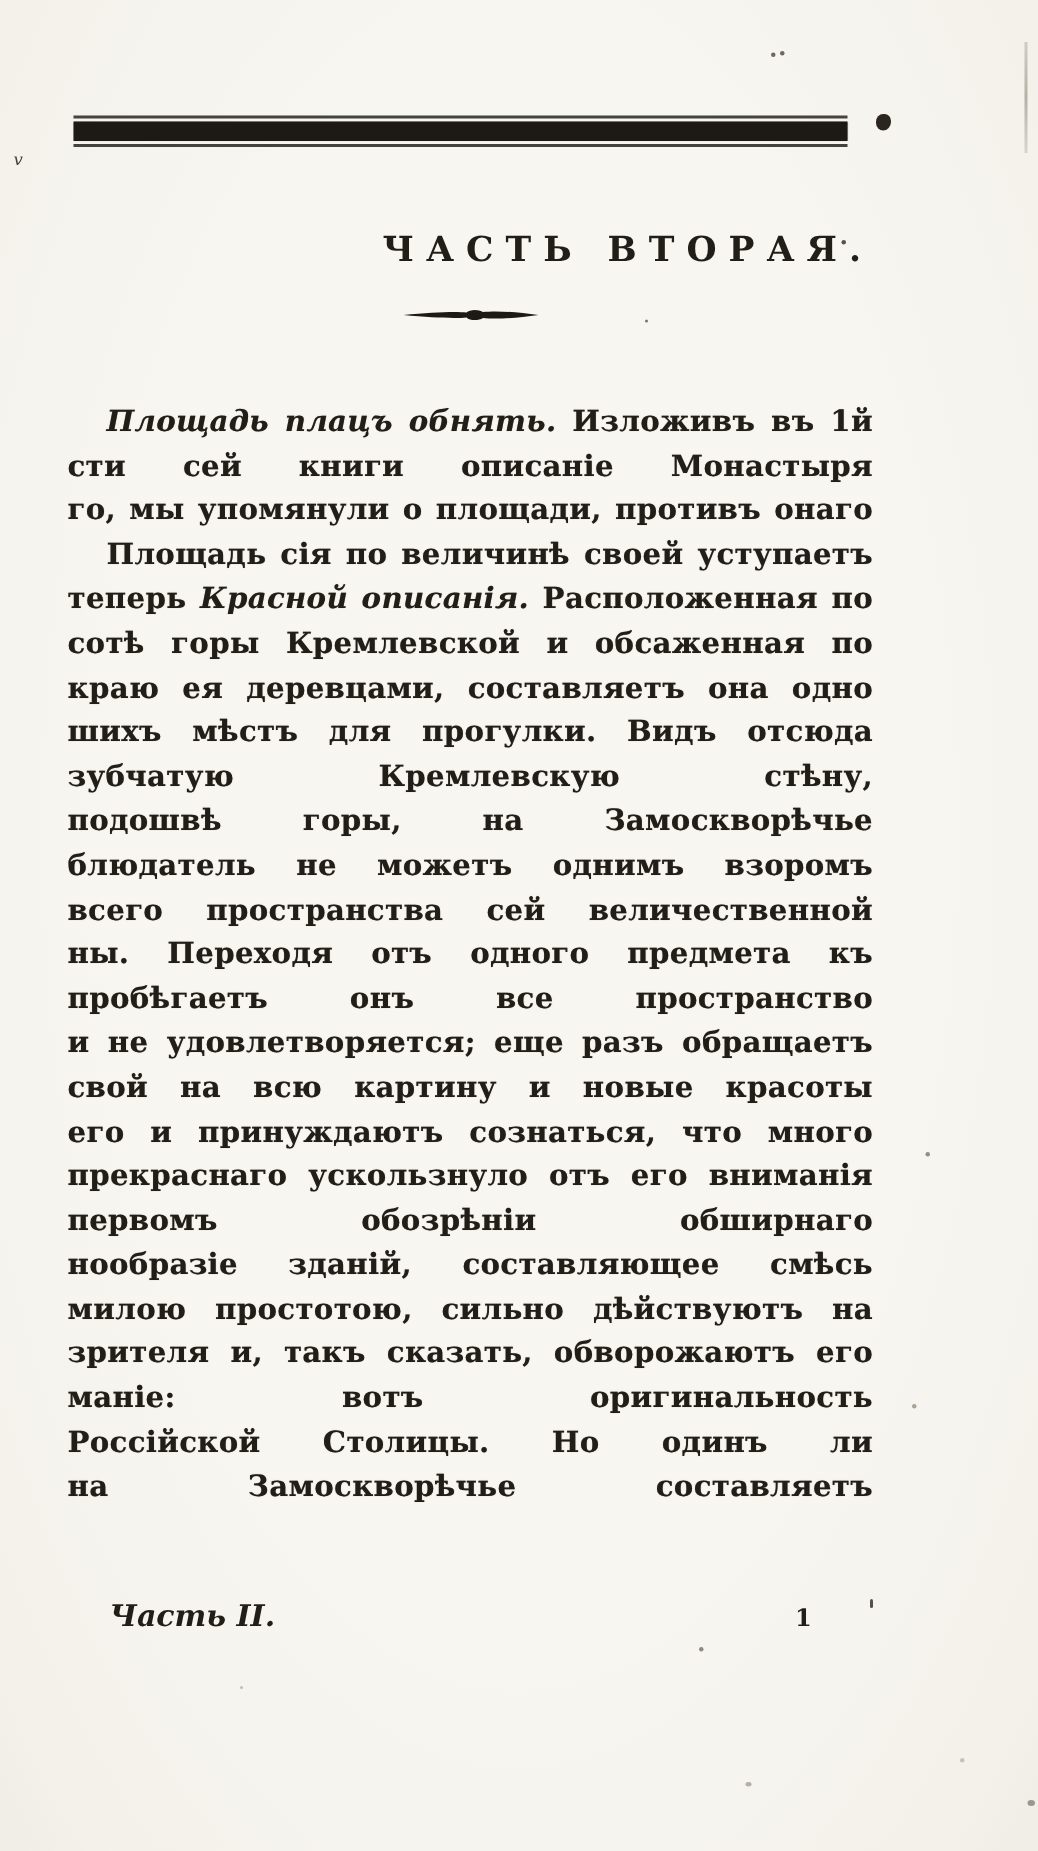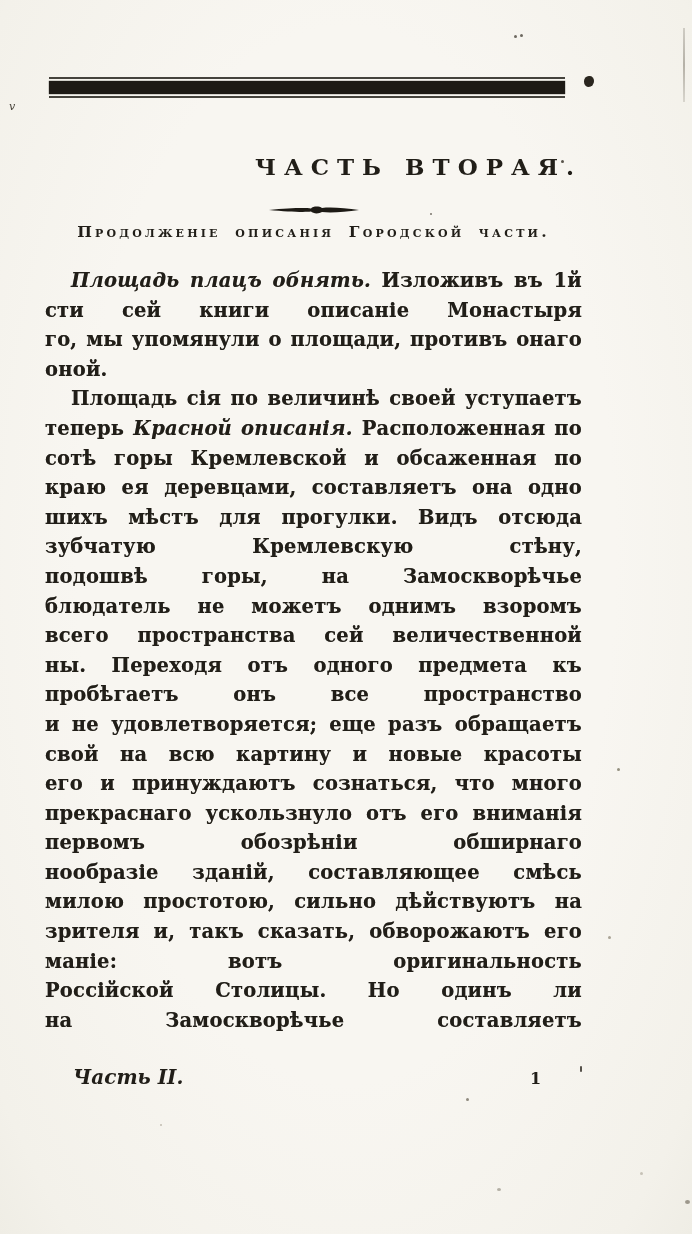--- a/index.html
+++ b/index.html
@@ -80,28 +80,26 @@
   </div>
 
   <div class="chapter">ЧАСТЬ ВТОРАЯ.</div>
 
   <div class="ornament-wrap">
     <svg width="92" height="10" viewBox="0 0 92 10">
       <path d="M1,5 C20,3.2 36,2.6 43,3.4 C45,1.2 51,1 54,3 C63,2 77,3 91,5 C77,7 63,8 54,7 C51,9 45,8.8 43,6.6 C36,7.4 20,6.8 1,5 Z" fill="#1d1a15"></path>
     </svg>
   </div>
 
-  <div class="section">Продолженіе описанія Городской части.</div>
 
   <div class="body-text">
       <div>
         <div class="line j first"><span class="it">Площадь плацъ обнять.</span><span> Изложивъ въ 1й ча-</span></div>
         <div class="line j"><span>сти сей книги описаніе Монастыря Вознесенска-</span></div>
         <div class="line j"><span>го, мы упомянули о площади, противъ онаго на-</span></div>
-        <div class="line"><span>оной.</span></div>
       </div>
       <div>
         <div class="line j first"><span>Площадь сія по величинѣ своей уступаетъ одной</span></div>
         <div class="line j"><span>теперь </span><span class="it">Красной описанія.</span><span> Расположенная по вы-</span></div>
         <div class="line j"><span>сотѣ горы Кремлевской и обсаженная по южному</span></div>
         <div class="line j"><span>краю ея деревцами, составляетъ она одно изъ луч-</span></div>
         <div class="line j"><span>шихъ мѣстъ для прогулки. Видъ отсюда чрезъ</span></div>
         <div class="line j"><span>зубчатую Кремлевскую стѣну, расположенную при</span></div>
         <div class="line j"><span>подошвѣ горы, на Замоскворѣчье прелестенъ; на-</span></div>
         <div class="line j"><span>блюдатель не можетъ однимъ взоромъ обнять</span></div>

